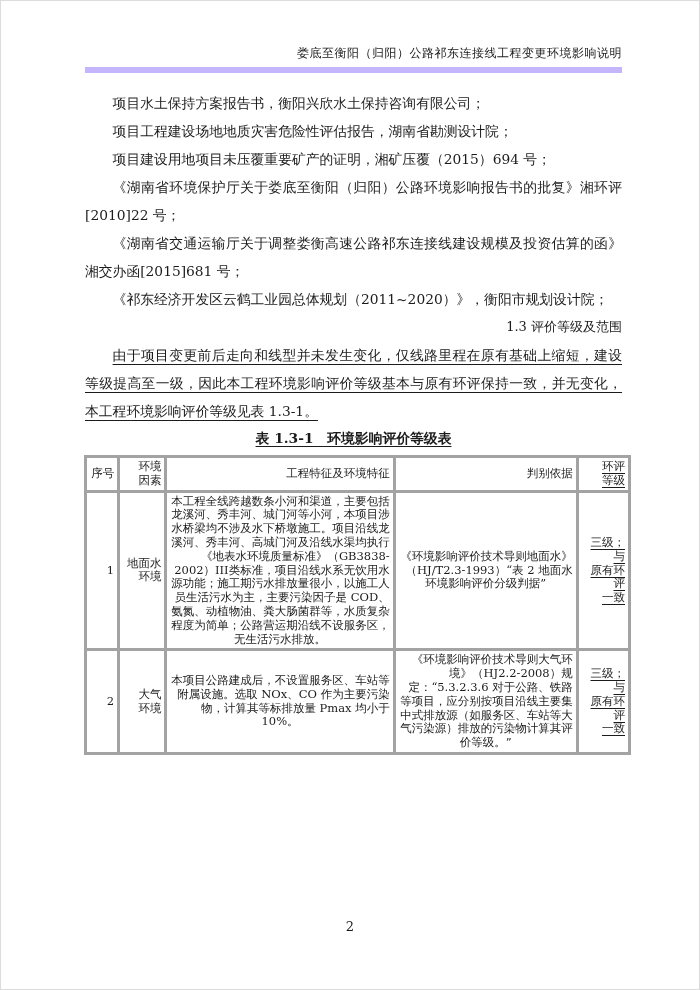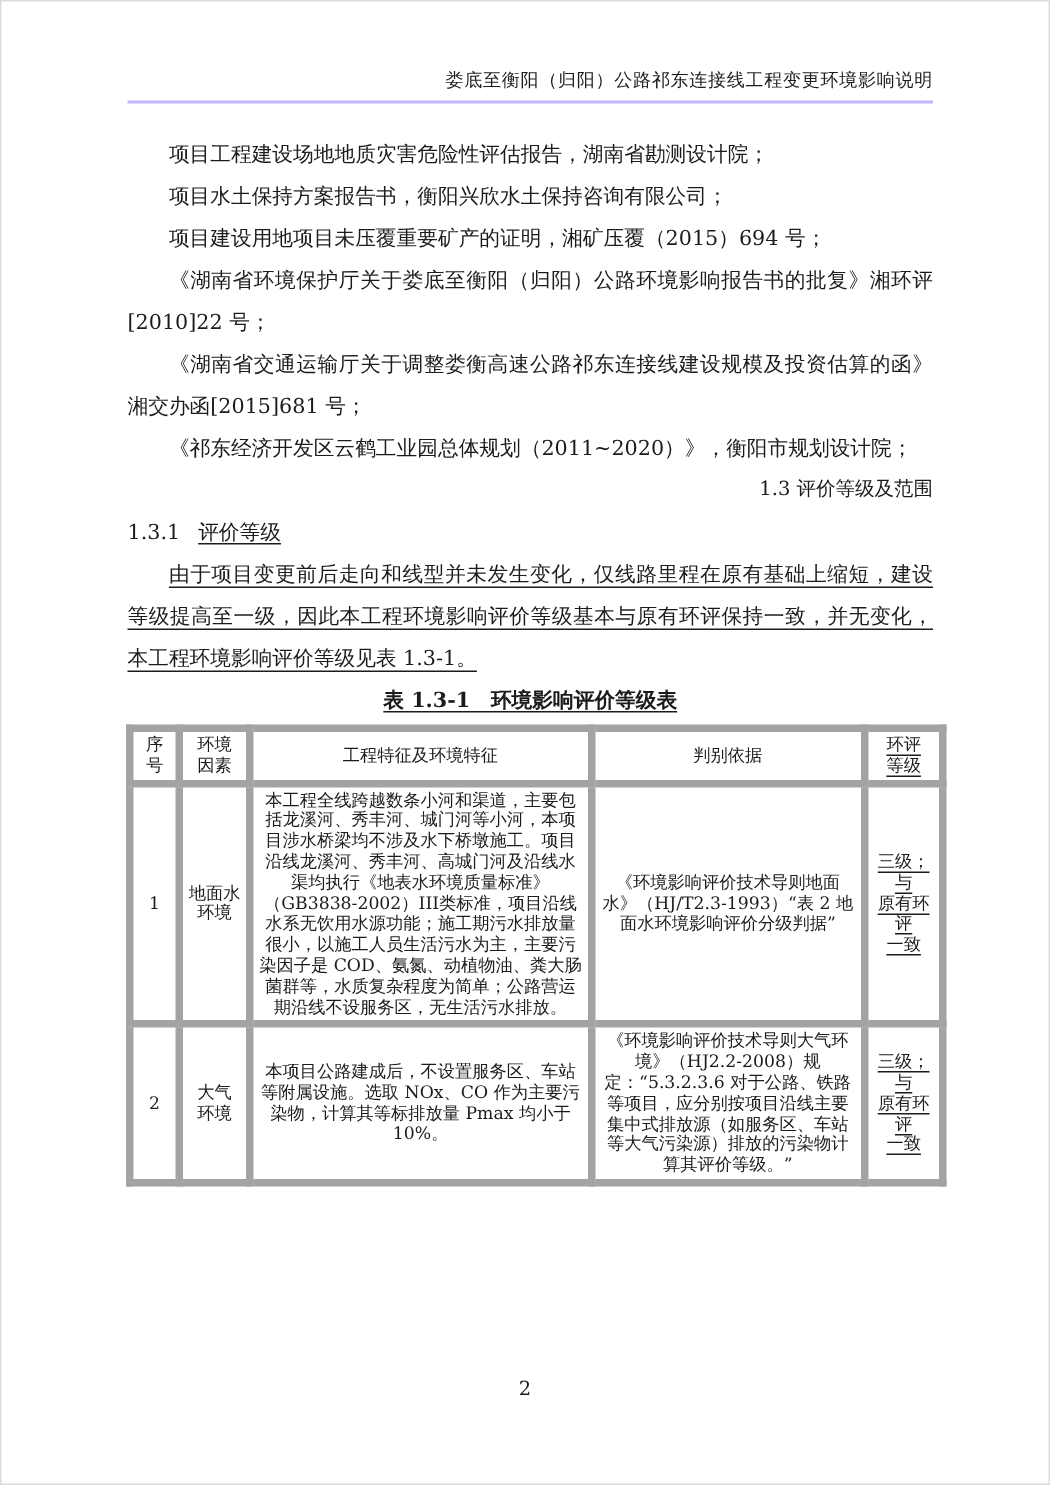--- a/index.html
+++ b/index.html
@@ -17,21 +17,21 @@
   }
   .doc-header {
     position: absolute;
     top: 44px;
     left: 84px;
     width: 537px;
     text-align: right;
     font-size: 12px;
     letter-spacing: 0.5px;
     padding-bottom: 5px;
-    border-bottom: 2px solid #c4b5fd;
+    border-bottom: 6px solid #c4b5fd;
   }
   .content {
     position: absolute;
     top: 88px;
     left: 84px;
     width: 537px;
   }
   p.ref {
     margin: 0;
     text-indent: 2em;
@@ -71,24 +71,24 @@
   .ttitle span { text-decoration: underline; text-underline-offset: 3px; }
   table.eval {
     border-collapse: collapse;
     width: 547px;
     margin-left: -1px;
     table-layout: fixed;
     font-size: 11.5px;
     line-height: 1.2;
   }
   .eval th, .eval td {
-    border: 5px solid #a3a3a3;
+    border: 3px solid #a3a3a3;
     padding: 2px 3px;
     vertical-align: middle;
-    text-align: center;
+    text-align: right;
     font-weight: normal;
   }
   .col-no    { width: 33px; }
   .col-factor{ width: 47px; }
   .col-feat  { width: 227px; }
   .col-basis { width: 182px; }
   .col-level { width: 52px; }
   .eval th { white-space: pre-line; }
   .cell-factor { white-space: pre-line; }
   .cell-feature, .cell-basis {
@@ -113,30 +113,29 @@
 </head>
 <body>
 
 <div class="page">
 
   <div class="doc-header">
     <span>娄底至衡阳（归阳）公路祁东连接线工程变更环境影响说明</span>
   </div>
 
   <div class="content">
+    <p class="ref">项目水土保持方案报告书，衡阳兴欣水土保持咨询有限公司；</p>
     <p class="ref">项目工程建设场地地质灾害危险性评估报告，湖南省勘测设计院；</p>
-    <p class="ref">项目水土保持方案报告书，衡阳兴欣水土保持咨询有限公司；</p>
     <p class="ref">项目建设用地项目未压覆重要矿产的证明，湘矿压覆（2015）694 号；</p>
     <p class="ref">《湖南省环境保护厅关于娄底至衡阳（归阳）公路环境影响报告书的批复》湘环评[2010]22 号；</p>
     <p class="ref">《湖南省交通运输厅关于调整娄衡高速公路祁东连接线建设规模及投资估算的函》湘交办函[2015]681 号；</p>
     <p class="ref">《祁东经济开发区云鹤工业园总体规划（2011~2020）》，衡阳市规划设计院；</p>
 
     <p class="h13">1.3  评价等级及范围</p>
 
-    <p class="h131"><span class="num">1.3.1</span><span class="ut">评价等级</span></p>
 
     <p class="upara">由于项目变更前后走向和线型并未发生变化，仅线路里程在原有基础上缩短，建设等级提高至一级，因此本工程环境影响评价等级基本与原有环评保持一致，并无变化，本工程环境影响评价等级见表 1.3-1。</p>
 
     <p class="ttitle"><span>表 1.3-1　环境影响评价等级表</span></p>
 
     <table class="eval">
       <colgroup>
         <col class="col-no">
           <col class="col-factor">
           <col class="col-feat">

